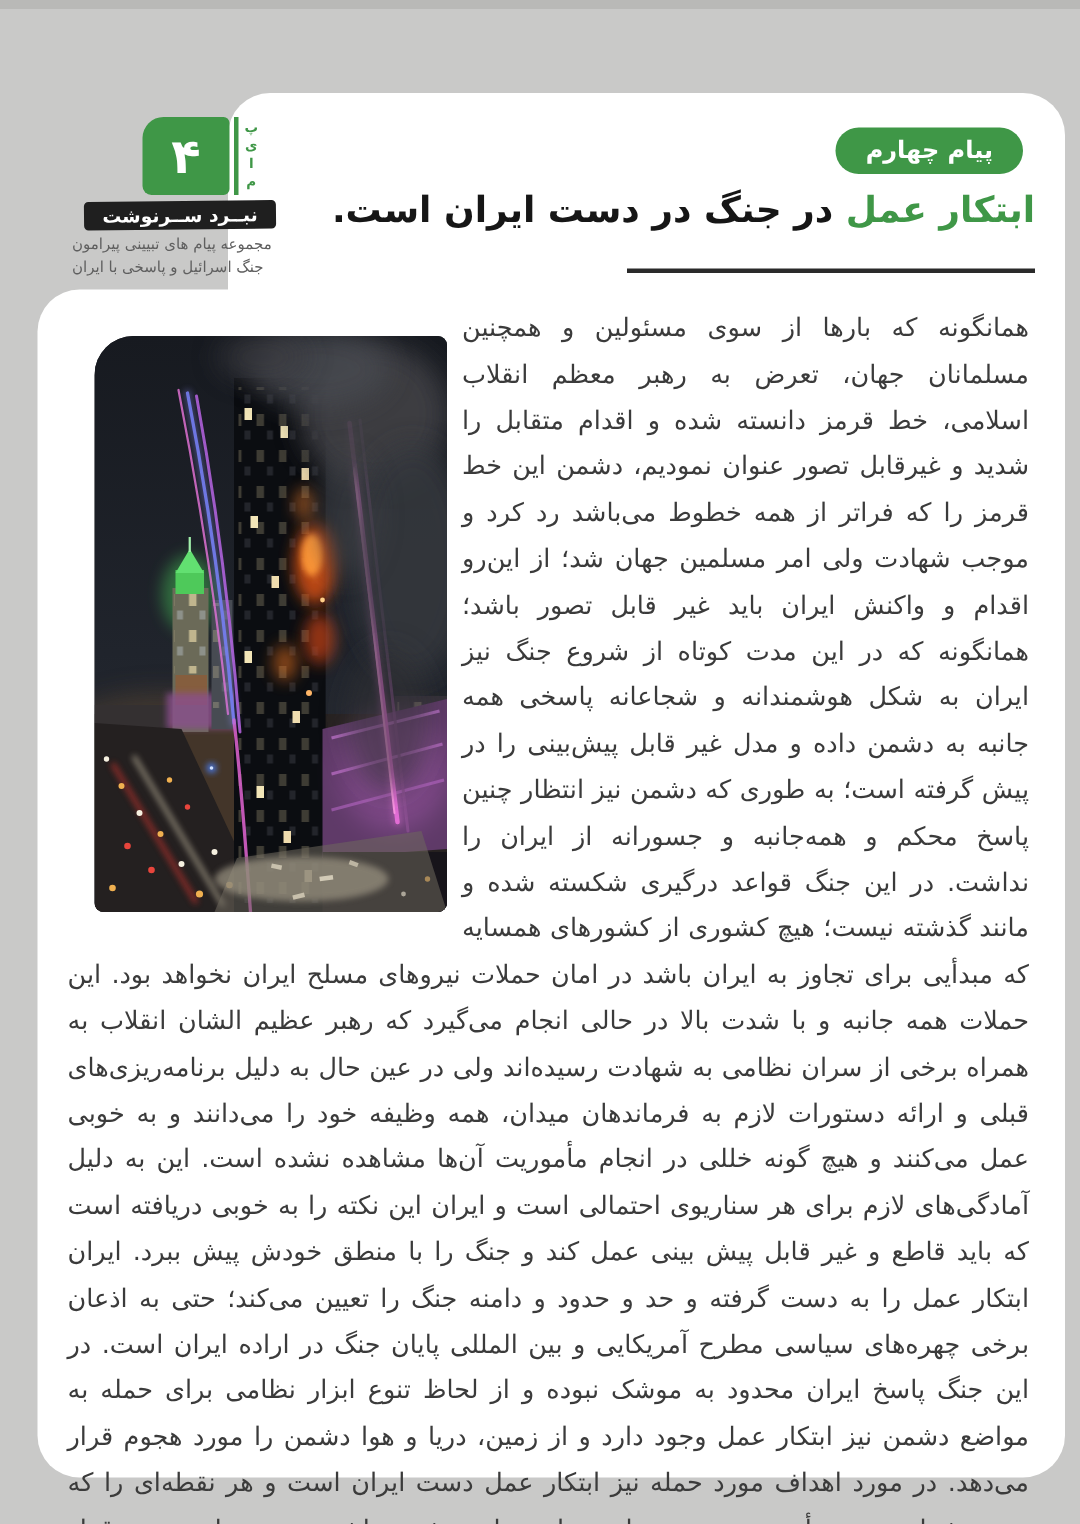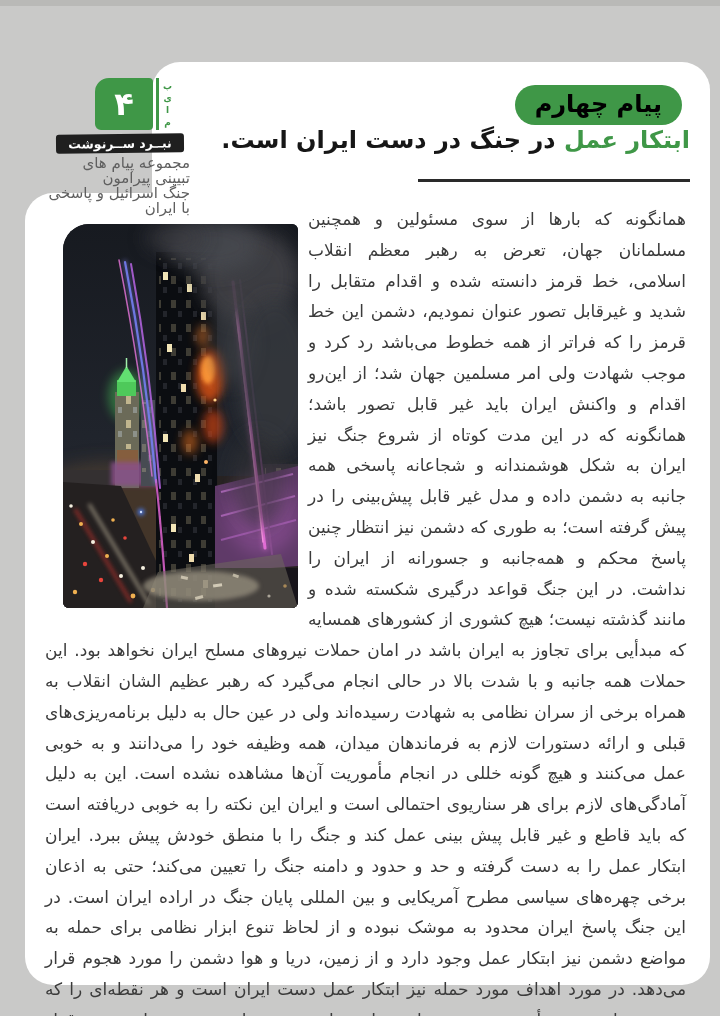--- a/index.html
+++ b/index.html
@@ -26,27 +26,27 @@
   }
   .vertical-strip span{display:block;font-size:9px;line-height:12px;color:#3f9747;font-weight:bold;}
   .series-badge{
     position:absolute;left:56px;top:134px;width:128px;height:19px;
     background:#1f1f1f;color:#ffffff;font-weight:bold;font-size:12.5px;
     text-align:center;line-height:19px;border-radius:3px;direction:rtl;
     transform:rotate(-0.6deg);
   }
   .series-sub{
     position:absolute;left:48px;top:156px;width:142px;
-    text-align:right;direction:rtl;color:#5f5f5f;font-size:15px;line-height:15px;
+    text-align:left;direction:rtl;color:#5f5f5f;font-size:10px;line-height:15px;
   }
 
   
   .msg-pill{
     position:absolute;top:85px;right:38px;
-    background:#3f9747;color:#000000;font-weight:bold;font-size:24px;
+    background:#3f9747;color:#ffffff;font-weight:bold;font-size:16px;
     padding:5px 20px 7px;border-radius:20px;direction:rtl;
   }
   .page-title{
     position:absolute;top:126px;right:30px;direction:rtl;white-space:nowrap;
     font-weight:bold;font-size:24px;color:#161616;letter-spacing:-0.5px;
   }
   .page-title .hl{color:#3f9747;}
   .title-rule{position:absolute;top:179px;right:30px;width:272px;height:3px;background:#2a2a2a;}
 
   

